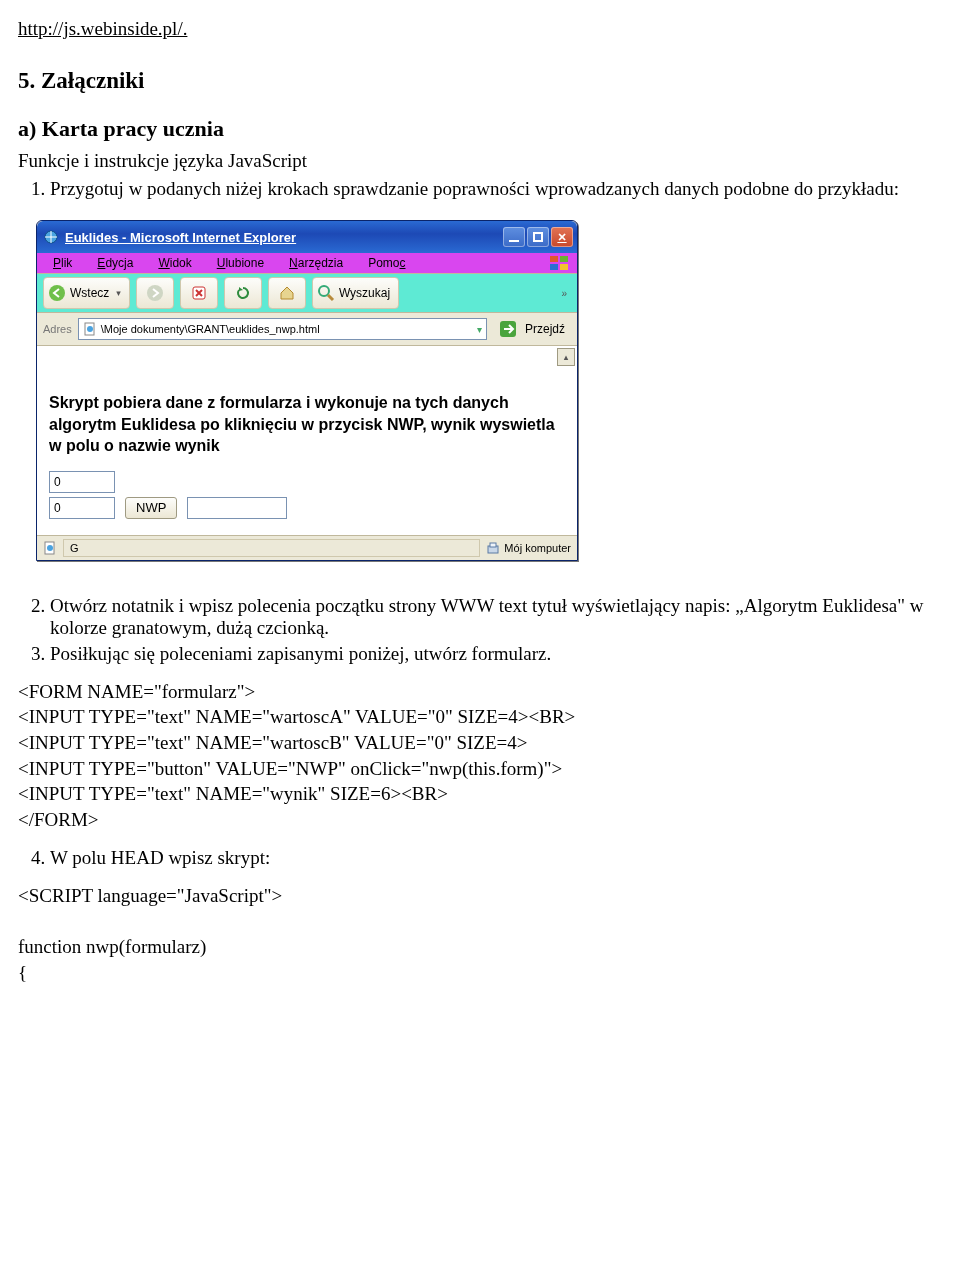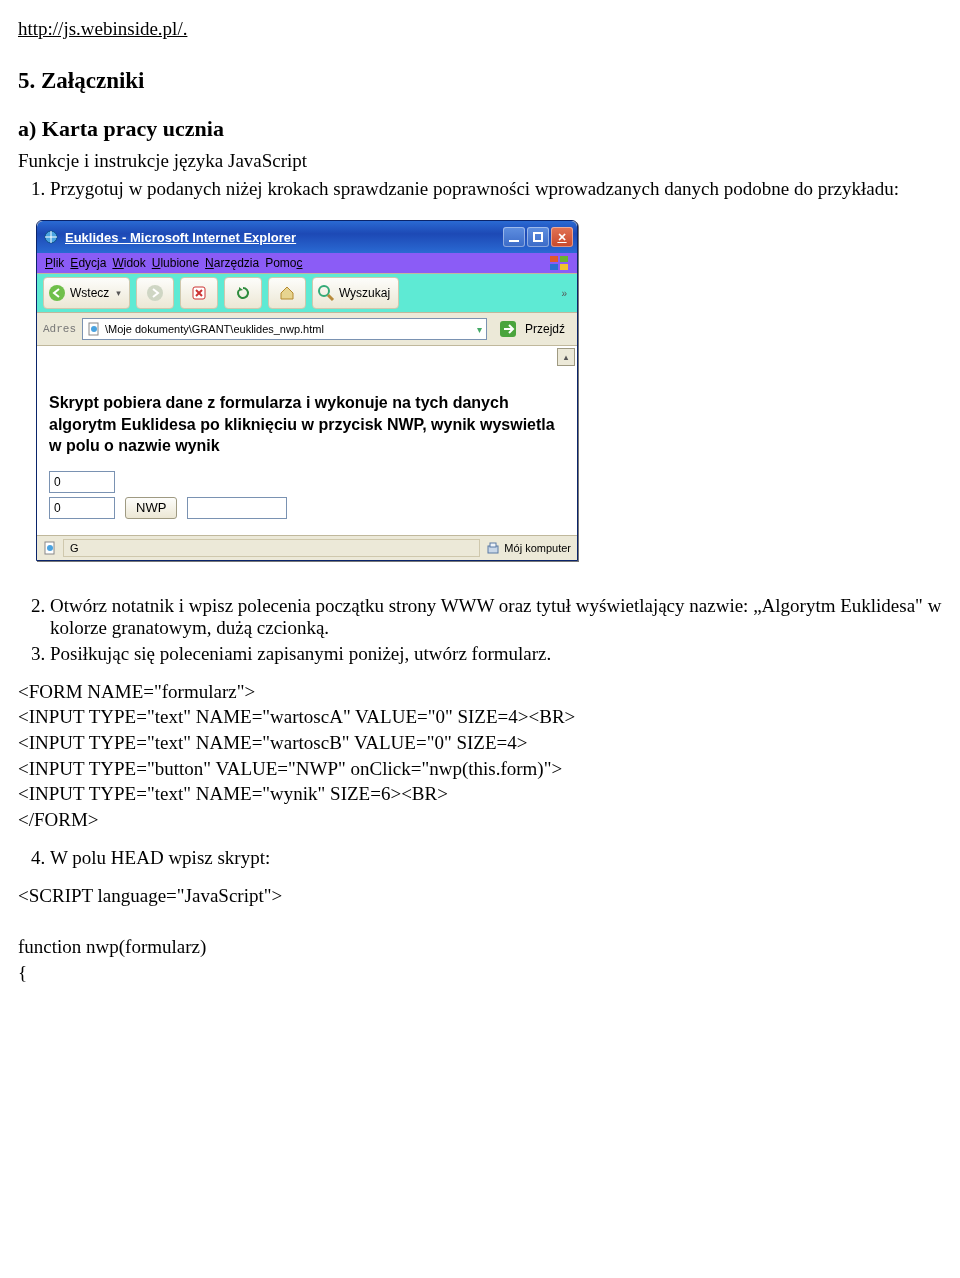--- a/index.html
+++ b/index.html
@@ -53,23 +53,23 @@
     font-weight: bold; font-size: 12px; color: #fff;
     box-shadow: inset 0 0 0 1px rgba(255,255,255,.4);
   }
   .winbtn.min, .winbtn.max { background: linear-gradient(to bottom,#5f8fe0,#3b6ac7); }
   .winbtn.close { background: linear-gradient(to bottom,#e27455,#c8482c); }
   .winbtn.min::before { content:""; width:10px; height:2px; background:#fff; margin-top:8px;}
   .winbtn.max::before { content:""; width:10px; height:10px; border:2px solid #fff; box-sizing:border-box;}
   .winbtn.close::before { content:"✕"; font-size:11px;}
 
   .menubar {
-    display:flex; align-items:center; gap:6px;
-    padding: 3px 8px;
-    background:#8b5cf6;
+    display:flex; align-items:center; gap:25px;
+    padding: 3px 16px;
+    background:#d946ef;
     border-bottom:1px solid #c0b89c;
     position:relative;
   }
   .menubar .mi { }
   .menubar .mi u { text-decoration: underline; }
   .menubar .flag { position:absolute; right:6px; top:2px; }
 
   .toolbar {
     display:flex; align-items:center; gap:6px;
     padding: 3px 6px;
@@ -87,21 +87,21 @@
   .tbtn.icon-only { padding:2px 4px; width:28px; justify-content:center; }
   .tbtn .caret { margin-left:3px; font-size:9px; color:#555; }
   .chev { font-size:10px; color:#555; padding:0 4px; margin-left:auto;}
 
   .addrbar {
     display:flex; align-items:center; gap:6px;
     padding: 3px 6px;
     background:#ece9d8;
     border-bottom:1px solid #c0b89c;
   }
-  .addrbar .lbl { color:#777; font-size:11px;font-family:Liberation Mono, monospace; }
+  .addrbar .lbl { color:#777; font-size:11px; }
   .addrbox {
     flex:1; display:flex; align-items:center; gap:4px;
     background:#fff; border:1px solid #7a92b2; height:20px; padding:0 4px;
   }
   .addrbox .caret { margin-left:auto; color:#4a6; font-size:10px;}
   .gobtn {
     display:flex; align-items:center; gap:8px;
     padding:2px 6px; height:22px;
   }
 
@@ -275,21 +275,21 @@
           <rect x="4" y="2" width="6" height="4" fill="#eef3f9" stroke="#5a7aa3"></rect>
         </svg>
       <span>Mój komputer</span>
     </div>
   </div>
 </div>
 
 <div class="gap-after-fig"></div>
 
 <ol start="2">
-  <li>Otwórz notatnik i wpisz polecenia początku strony WWW oraz tytuł wyświetlający nazwie: „Algorytm Euklidesa" w kolorze granatowym, dużą czcionką.</li>
+  <li>Otwórz notatnik i wpisz polecenia początku strony WWW text tytuł wyświetlający napis: „Algorytm Euklidesa" w kolorze granatowym, dużą czcionką.</li>
   <li>Posiłkując się poleceniami zapisanymi poniżej, utwórz formularz.</li>
 </ol>
 
 <div class="indent code">&lt;FORM NAME="formularz"&gt;
 &lt;INPUT TYPE="text" NAME="wartoscA" VALUE="0" SIZE=4&gt;&lt;BR&gt;
 &lt;INPUT TYPE="text" NAME="wartoscB" VALUE="0" SIZE=4&gt;
 &lt;INPUT TYPE="button" VALUE="NWP" onClick="nwp(this.form)"&gt;
 &lt;INPUT TYPE="text" NAME="wynik" SIZE=6&gt;&lt;BR&gt;
 &lt;/FORM&gt;</div>
 

